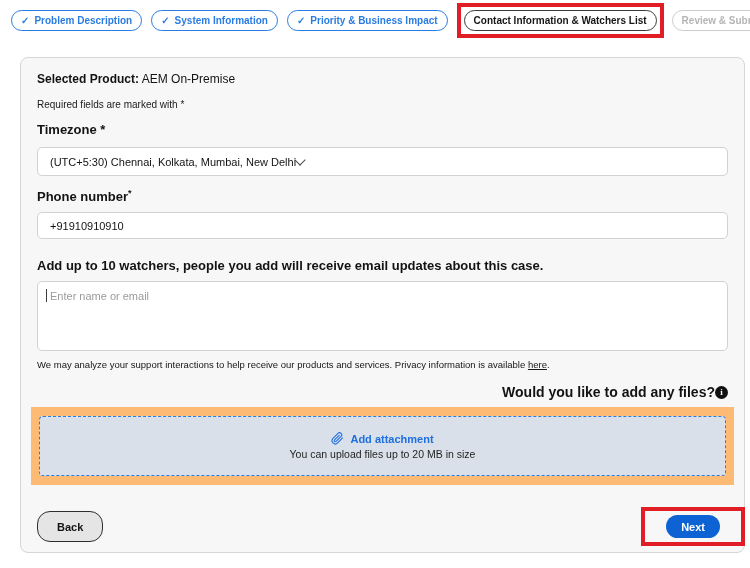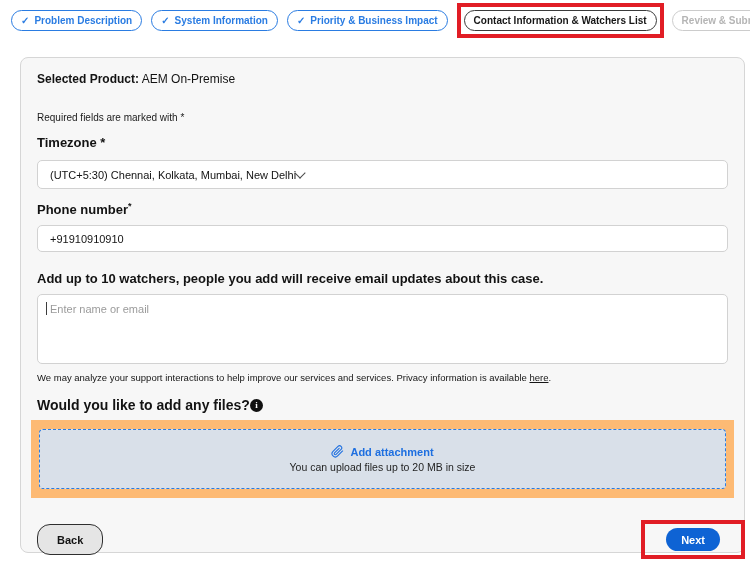--- a/index.html
+++ b/index.html
@@ -21,21 +21,21 @@
   .step-pill.disabled{border:1.5px solid #cccccc;color:#b5b5b5;cursor:default;}
   .red-wrap{border:4px solid #e11d25;padding:3px;display:inline-flex;margin-right:8px;background:transparent;}
   
   .panel{
     box-sizing:border-box;width:725px;margin:19px 0 0 20px;
     background:#f7f7f7;border:1px solid #d6d6d6;border-radius:8px;
     padding:14px 16px 12px;position:relative;height:496px;
   }
   .selected-product{font-size:12px;}
   .selected-product b{font-weight:700;}
-  .required-note{font-size:10px;margin-top:26px;color:#1a1a1a;}
+  .required-note{font-size:10px;margin-top:13px;color:#1a1a1a;}
   .field-label{font-size:13px;font-weight:700;margin-top:12px;}
   .field-label sup{font-size:9px;}
   .select-box{
     margin-top:10px;height:27px;background:#fff;border:1px solid #d2d2d2;border-radius:5px;
     display:flex;align-items:center;padding:0 12px;
     font-size:11px;cursor:pointer;
   }
   .chevron{width:7px;height:7px;border-right:1.6px solid #4a4a4a;border-bottom:1.6px solid #4a4a4a;
     transform:rotate(45deg);margin-top:-4px;}
   .text-input{
@@ -47,21 +47,21 @@
   .textarea-wrap{position:relative;margin-top:8px;}
   textarea.watchers{
     display:block;width:100%;box-sizing:border-box;height:70px;resize:none;
     border:1px solid #d2d2d2;border-radius:5px;padding:8px 12px;font-size:11px;
     font-family:inherit;background:#fff;color:#131313;outline:none;
   }
   textarea.watchers::placeholder{color:#9b9b9b;}
   .caret{position:absolute;left:9px;top:8px;width:1px;height:13px;background:#3c3c3c;}
   .privacy{font-size:9.5px;margin-top:8px;color:#161616;}
   .privacy .privacy-link{color:#161616;text-decoration:underline;cursor:pointer;}
-  .files-head{display:flex;justify-content:flex-start;align-items:center;margin-top:14px;}
+  .files-head{display:flex;justify-content:flex-end;align-items:center;margin-top:14px;}
   .files-title{font-size:14px;font-weight:700;}
   .info-icon{
     width:13px;height:13px;border-radius:50%;background:#111;color:#fff;
     font-size:9px;font-weight:700;display:flex;align-items:center;justify-content:center;
     font-family:"Liberation Serif", serif;cursor:pointer;flex:0 0 auto;
   }
   .upload-outer{margin:7px -6px 0 -6px;background:#fdba74;padding:9px 8px;}
   .dropzone{
     box-sizing:border-box;border:1.5px dashed #2a7ce2;border-radius:4px;background:#d9e0e9;
     height:60px;display:flex;flex-direction:column;align-items:center;justify-content:center;
@@ -131,21 +131,21 @@
   </div>
   <input class="text-input" type="text" value="+91910910910" style="">
 
   <div class="watchers-label">Add up to 10 watchers, people you add will receive email updates about this case.</div>
   <div class="textarea-wrap">
     <textarea class="watchers" placeholder="Enter name or email" style=""></textarea>
     <span class="caret"></span>
   </div>
 
   <div class="privacy">
-    <span>We may analyze your support interactions to help improve our services and services. Privacy information is available</span>
+    <span>We may analyze your support interactions to help receive our products and services. Privacy information is available</span>
     <span class="privacy-link">here</span><span>.</span>
   </div>
 
   <div class="files-head">
     <span class="files-title">Would you like to add any files?</span>
     <span class="info-icon">i</span>
   </div>
 
   <div class="upload-outer">
     <div class="dropzone">

